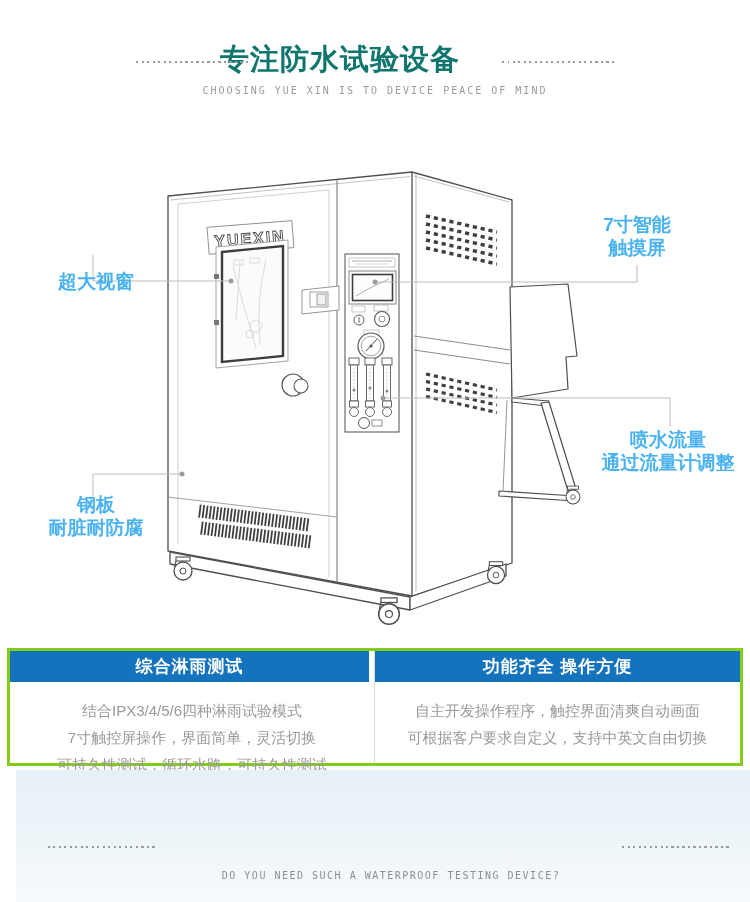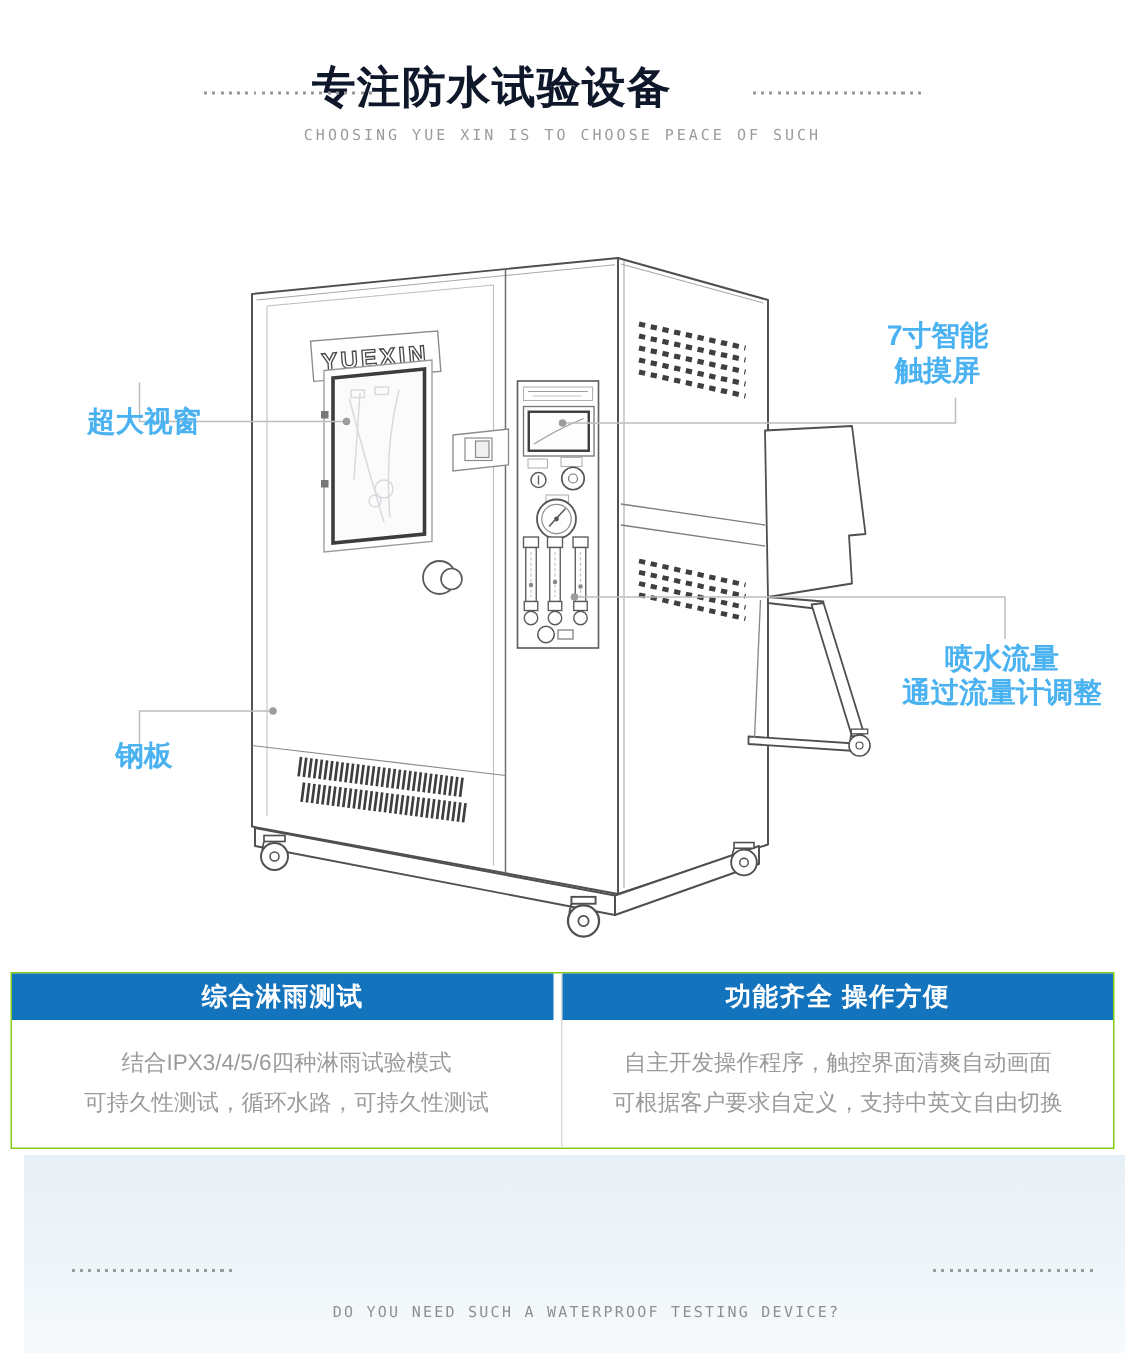--- a/index.html
+++ b/index.html
@@ -1,48 +1,48 @@
 <!DOCTYPE html>
 <html><head>
 <meta charset="utf-8">
 <style>
   html,body{margin:0;padding:0;background:#fff;}
   #page{position:relative;width:750px;height:902px;margin:0 auto;background:#fff;
         font-family:"Liberation Sans",sans-serif;overflow:hidden;}
   .abs{position:absolute;}
   
-  .main-title{left:0;top:42px;width:656px;text-align:center;font-size:29px;font-weight:700;
-              color:#0f172a;letter-spacing:1px;line-height:34px;}
+  .main-title{left:12px;top:42px;width:656px;text-align:center;font-size:29px;font-weight:700;
+              color:#0f766e;letter-spacing:1px;line-height:34px;}
   .dots{height:2px;background:repeating-linear-gradient(90deg,#9a9a9a 0,#9a9a9a 2px,transparent 2px,transparent 5.5px);}
   .sub-en{left:0;width:750px;text-align:center;font-family:"DejaVu Sans Mono",monospace;
           color:#9b9b9b;font-size:10px;letter-spacing:2px;}
   
   .callout{color:#4ab2f0;font-size:19px;font-weight:700;text-align:center;line-height:23px;}
   
   .features{left:7px;top:648px;width:736px;height:118px;box-sizing:border-box;
-            border:1px solid #84cc16;display:flex;background:#fff;}
+            border:3px solid #84cc16;display:flex;background:#fff;}
   .f-col{width:50%;box-sizing:border-box;}
   .f-col.left{border-right:1px solid #d9d9d9;}
   .f-head{height:31px;display:flex;align-items:center;justify-content:center;
           background:#1373bd;color:#fff;font-size:17px;font-weight:700;letter-spacing:1px;}
   .f-col.left .f-head{margin-right:5px;}
   .f-body{padding-top:15px;text-align:center;color:#9a9a9a;font-size:15px;line-height:27px;}
   
   .cta{left:16px;top:770px;width:750px;height:158px;
        background:linear-gradient(180deg,#e7f0f6 0%,#eef5f9 45%,#fafcfe 100%);}
 </style>
 </head>
 <body>
 
 <div id="page">
 
   <div class="abs main-title">专注防水试验设备</div>
   <div class="abs dots" style="left:136px;top:61px;width:113px;"></div>
   <div class="abs dots" style="left:502px;top:61px;width:113px;"></div>
-  <div class="abs sub-en" style="top:85px;">CHOOSING YUE XIN IS TO CHOOSE PEACE OF SUCH</div>
+  <div class="abs sub-en" style="top:85px;">CHOOSING YUE XIN IS TO DEVICE PEACE OF MIND</div>
 
   <svg class="abs" style="left:0;top:140px;" width="750" height="510" viewBox="0 0 750 510">
 
     <g fill="#ffffff" stroke="#4f4f4f" stroke-width="1.3" stroke-linejoin="round">
       <path d="M168,56 L412,32 L512,60 L512,423 L412,456 L168,411 Z"></path>
       <path d="M170,412 L410,457 L410,470 L170,424 Z"></path>
       <path d="M410,457 L506,424 L506,436 L410,470 Z"></path>
     </g>
     <line x1="412" y1="32" x2="412" y2="456" stroke="#4f4f4f" stroke-width="1.3"></line>
     <path d="M171,60 L410,36.5 M414,36 L509,62 M416,34 L416,452" stroke="#a8a8a8" stroke-width="0.7" fill="none"></path>
@@ -187,37 +187,39 @@
       <circle cx="231" cy="141" r="2.5"></circle>
       <circle cx="375" cy="142" r="2.5"></circle>
       <circle cx="383" cy="258" r="2.5"></circle>
       <circle cx="182" cy="334" r="2.5"></circle>
     </g>
   </svg>
 
   <div class="abs callout" style="left:40px;top:227px;width:112px;margin-top:43px;">
     <div>超大视窗</div>
   </div>
-  <div class="abs callout" style="left:565px;top:213px;width:120px;">
+  <div class="abs callout" style="left:577px;top:213px;width:120px;">
     <div>7寸智能</div>
     <div>触摸屏</div>
   </div>
   <div class="abs callout" style="left:583px;top:428px;width:170px;">
     <div>喷水流量</div>
     <div>通过流量计调整</div>
   </div>
   <div class="abs callout" style="left:21px;top:493px;width:150px;">
     <div>钢板</div>
+    <div>耐脏耐防腐</div>
   </div>
 
   <div class="abs features">
     <div class="f-col left">
       <div class="f-head">综合淋雨测试</div>
       <div class="f-body">
         <div>结合IPX3/4/5/6四种淋雨试验模式</div>
+        <div>7寸触控屏操作，界面简单，灵活切换</div>
         <div>可持久性测试，循环水路，可持久性测试</div>
       </div>
     </div>
     <div class="f-col">
       <div class="f-head">功能齐全 操作方便</div>
       <div class="f-body">
         <div>自主开发操作程序，触控界面清爽自动画面</div>
         <div>可根据客户要求自定义，支持中英文自由切换</div>
       </div>
     </div>

